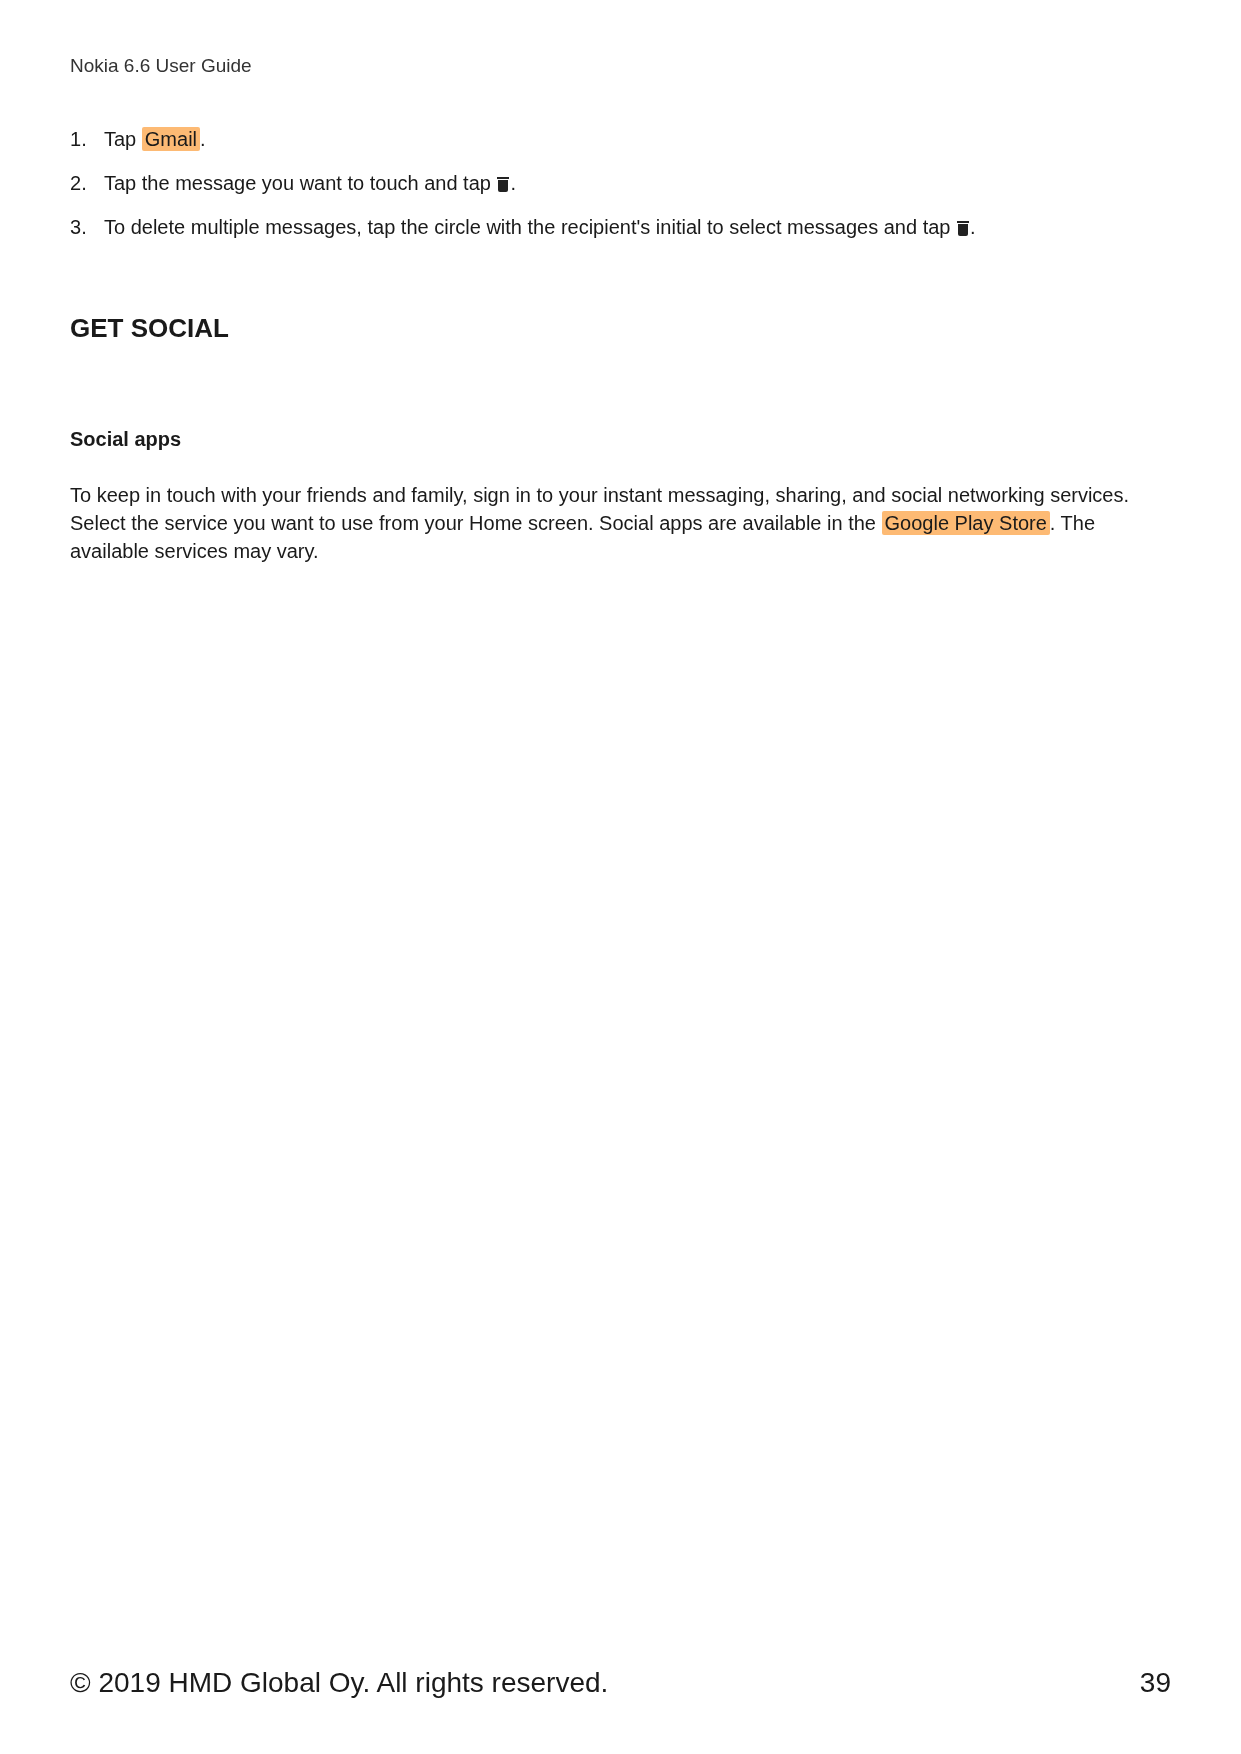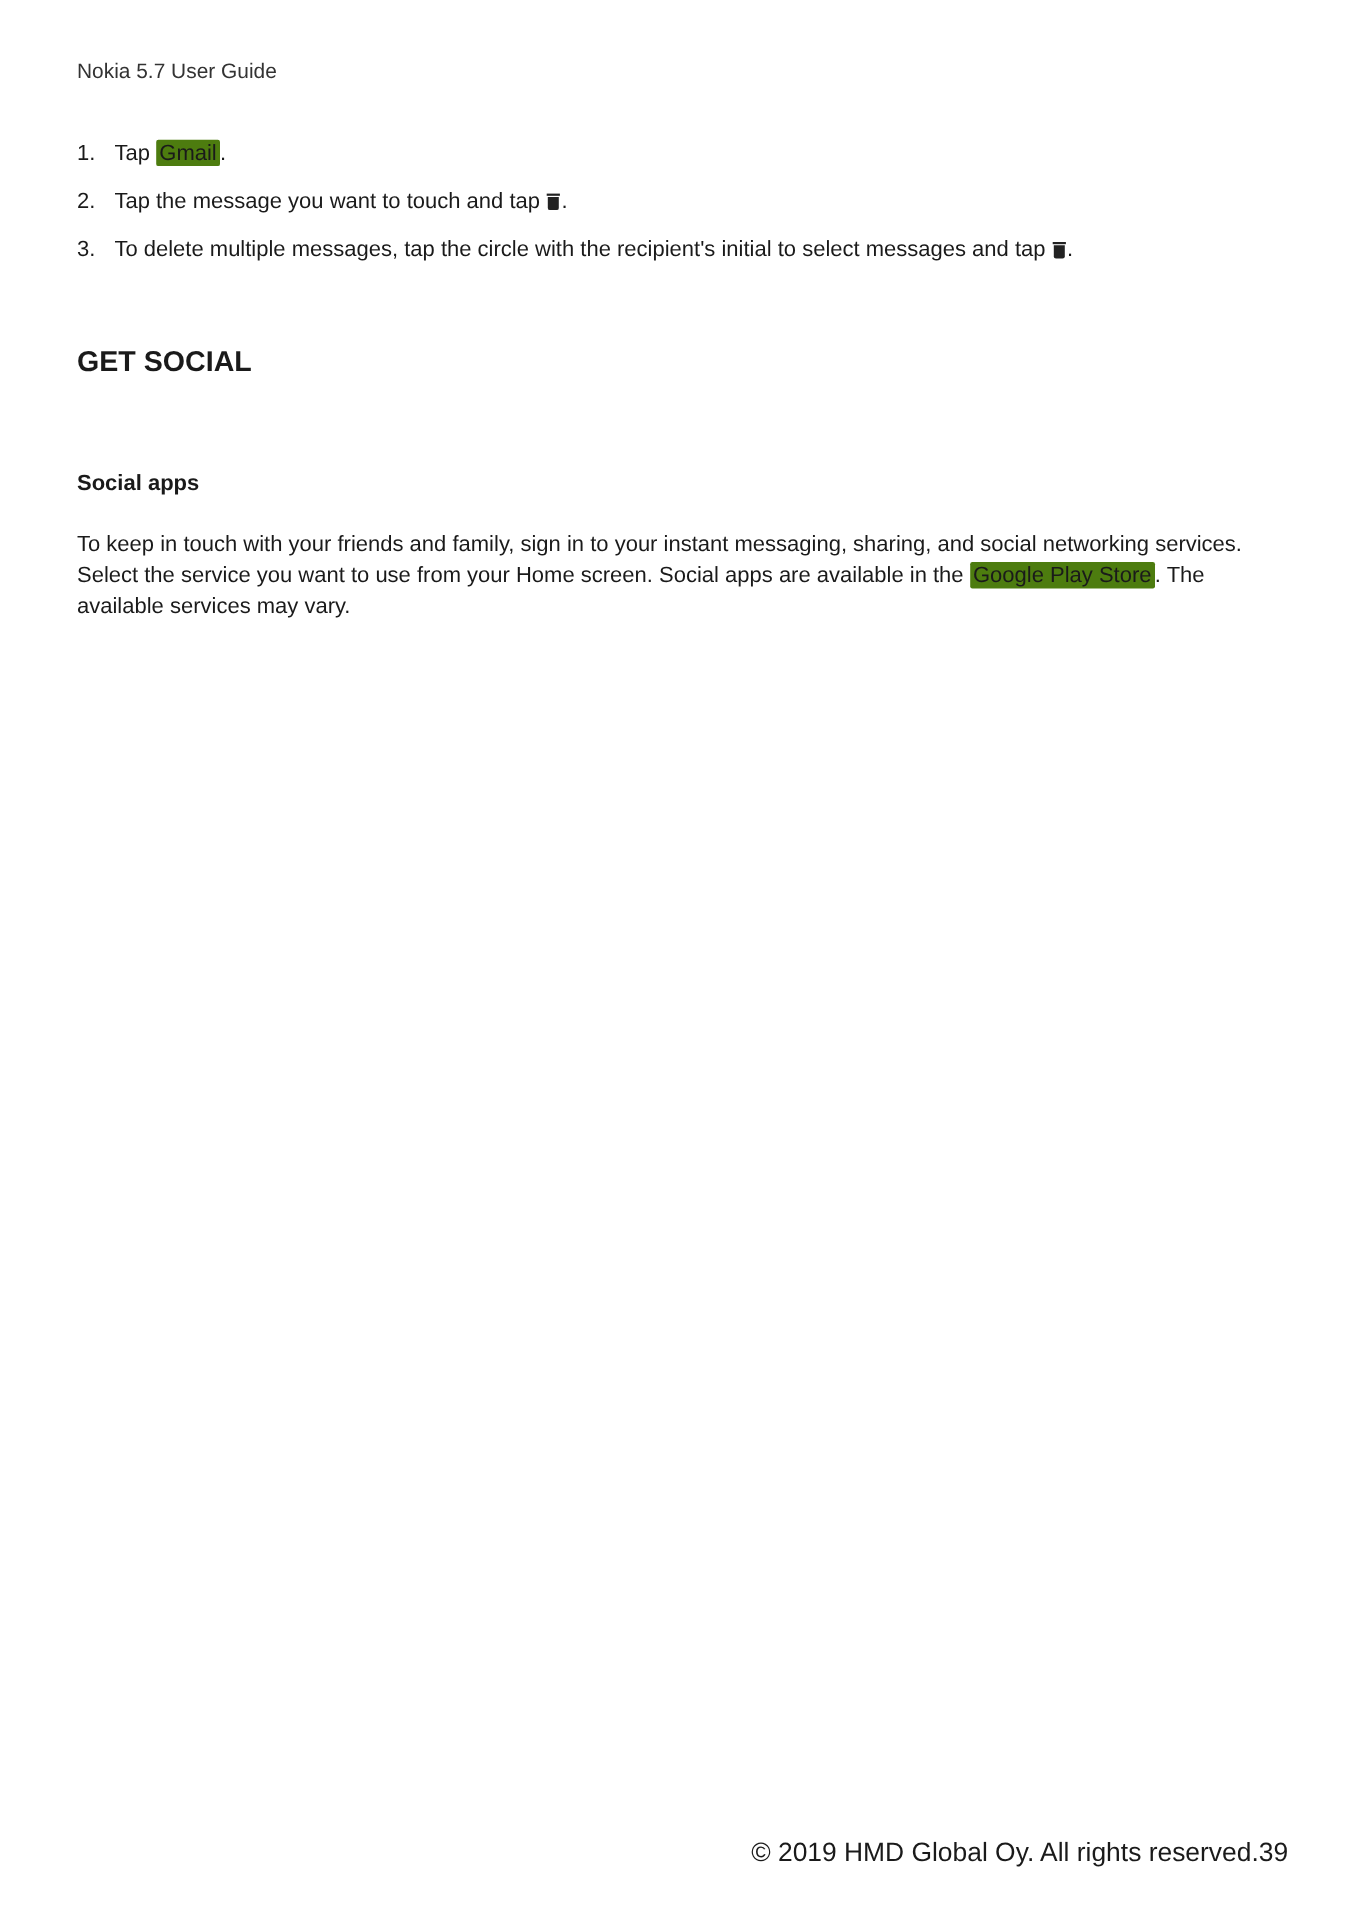--- a/index.html
+++ b/index.html
@@ -59,21 +59,21 @@
       position: relative;
       counter-increment: step-counter;
     }
     ol.steps > li::before {
       content: counter(step-counter) ".";
       position: absolute;
       left: 0;
       top: 0;
     }
     .app-ref {
-      background: #4d7c0f;
+      background: #fdba74;
       padding: 1px 3px;
       border-radius: 2px;
     }
     .trash-icon {
       display: inline-block;
       vertical-align: -2px;
       width: 12px;
       height: 15px;
       position: relative;
       margin: 0 1px;
@@ -102,30 +102,30 @@
       font-weight: 600;
       margin-top: 84px;
       margin-bottom: 30px;
     }
     .footer {
       position: absolute;
       bottom: 55px;
       left: 70px;
       right: 70px;
       display: flex;
-      justify-content: flex-end;
-      font-size: 24px;
+      justify-content: space-between;
+      font-size: 28px;
     }
   </style>
 </head>
 <body>
 
 <div class="page">
 
-  <div class="doc-header">Nokia 5.7 User Guide</div>
+  <div class="doc-header">Nokia 6.6 User Guide</div>
 
 
   <ol class="steps">
     <li>
       <span>Tap </span><span class="app-ref">Gmail</span><span>.</span>
     </li>
     <li>
       <span>Tap the message you want to touch and tap </span><span class="trash-icon"></span><span>.</span>
     </li>
     <li>

